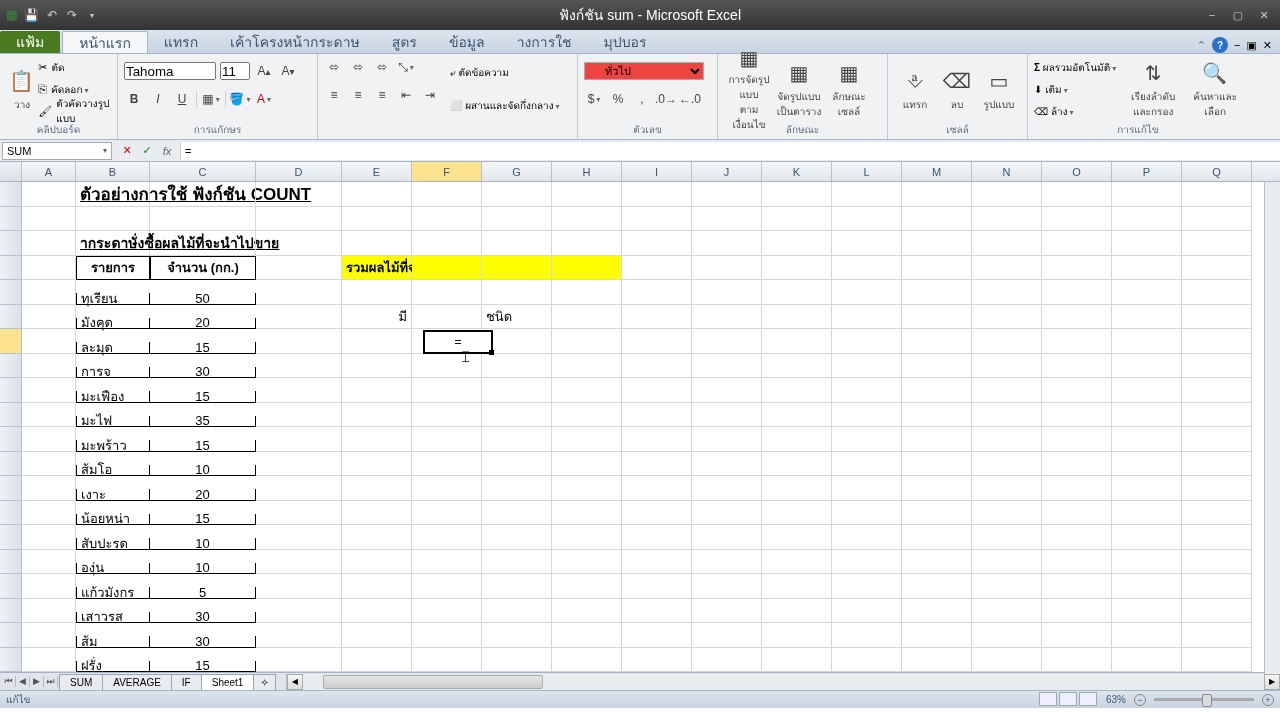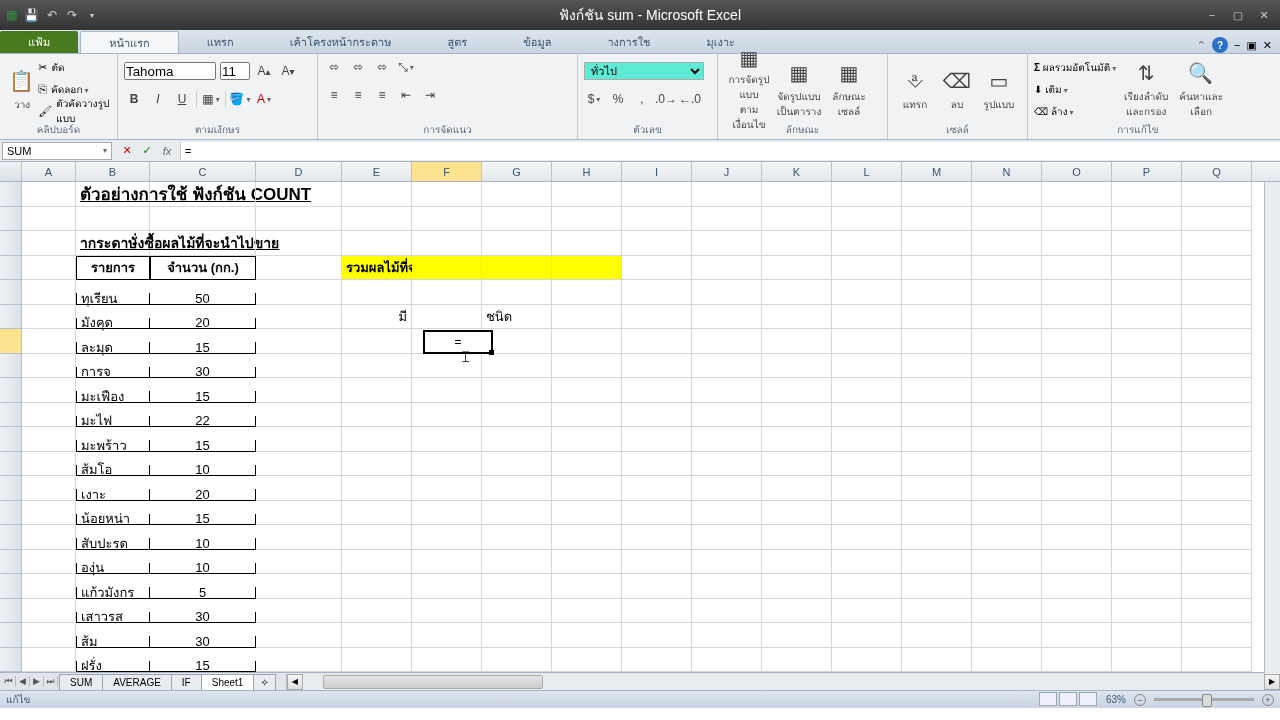--- a/index.html
+++ b/index.html
@@ -8,34 +8,34 @@
 
 .title-bar { height: 30px; background: linear-gradient(to bottom, #555, #333); display: flex; align-items: center; color: #ccc; padding: 0 4px; }
 .title-bar .qat { display: flex; gap: 4px; align-items: center; }
 .title-bar .qat span { width: 16px; height: 16px; display: inline-flex; align-items: center; justify-content: center; font-size: 12px; }
 .title-bar .title { flex: 1; text-align: center; font-size: 14px; color: #fff; }
 .title-bar .wincontrols { display: flex; gap: 2px; }
 .title-bar .wincontrols span { width: 24px; height: 16px; display: inline-flex; align-items: center; justify-content: center; font-size: 11px; cursor: pointer; }
 
 
 .tabs { height: 24px; background: linear-gradient(to bottom, #dde5ee, #c8d4e2); display: flex; align-items: flex-end; padding-left: 0; border-bottom: 1px solid #a5b5c7; }
-.tab { padding: 4px 28px; font-size: 11px; color: #3b5572; cursor: pointer; height: 22px; display: flex; align-items: center; margin-top: 40px; }
+.tab { padding: 4px 16px; font-size: 14px; color: #3b5572; cursor: pointer; height: 22px; display: flex; align-items: center; margin-top: 40px; }
 .tab.file { background: #4a7a1f; color: #fff; border-radius: 2px 2px 0 0; margin-right: 2px; }
 .tab.active { background: #f5f6f7; border: 1px solid #a5b5c7; border-bottom: none; border-radius: 2px 2px 0 0; color: #3b5572; }
 .tabs .right { margin-left: auto; display: flex; align-items: center; gap: 6px; padding-right: 8px; }
 .help-icon { width: 16px; height: 16px; background: #2a6fc9; border-radius: 50%; color: #fff; display: inline-flex; align-items: center; justify-content: center; font-size: 10px; font-weight: bold; }
 
 
 .ribbon { height: 86px; background: #f1f2f4; display: flex; border-bottom: 1px solid #a5b5c7; }
 .ribbon-group { border-right: 1px solid #c5c9d0; padding: 2px 6px 0 6px; display: flex; flex-direction: column; position: relative; }
 .ribbon-group .label { position: absolute; bottom: 2px; left: 0; right: 0; text-align: center; font-size: 10px; color: #5a6b80; }
 .ribbon-row { display: flex; align-items: center; gap: 4px; height: 22px; }
 .ribbon-big { display: flex; flex-direction: column; align-items: center; justify-content: center; width: 50px; gap: 2px; font-size: 10px; color: #444; text-align: center; height: 66px; cursor: pointer; }
 .ribbon-big .icon { width: 28px; height: 28px; display: flex; align-items: center; justify-content: center; font-size: 20px; }
-.ribbon select, .ribbon input[type=text] { border: 1px solid #aaa; font-size: 11px; padding: 1px 2px; background: #5eead4; }
+.ribbon select, .ribbon input[type=text] { border: 1px solid #aaa; font-size: 11px; padding: 1px 16px; background: #ef4444; }
 .font-name { width: 92px; height: 18px; }
 .font-size { width: 30px; height: 18px; }
 .btn-small { width: 20px; height: 20px; border: 1px solid transparent; display: inline-flex; align-items: center; justify-content: center; cursor: pointer; font-size: 12px; color: #444; }
 .dropdown-arrow::after { content: "▾"; font-size: 8px; margin-left: 2px; color: #666; }
 
 
 .formula-bar { height: 22px; background: #e8ecef; display: flex; align-items: center; border-bottom: 1px solid #a5b5c7; }
 .name-box { width: 110px; border: 1px solid #aaa; background: #fff; padding: 1px 4px; font-size: 11px; margin: 0 2px; height: 18px; display: flex; align-items: center; justify-content: space-between; }
 .name-box::after { content: "▾"; font-size: 8px; color: #666; }
 .fx-controls { display: flex; align-items: center; gap: 2px; padding: 0 4px; }
@@ -121,21 +121,21 @@
 </div>
 
 <div class="tabs">
   <div class="tab file">แฟ้ม</div>
   <div class="tab active">หน้าแรก</div>
   <div class="tab">แทรก</div>
   <div class="tab">เค้าโครงหน้ากระดาษ</div>
   <div class="tab">สูตร</div>
   <div class="tab">ข้อมูล</div>
   <div class="tab">างการใช</div>
-  <div class="tab">มุเงาะ</div>
+  <div class="tab">มุปบอร</div>
   <div class="right">
     <span style="color:#666">⌃</span>
     <span class="help-icon">?</span>
     <span>−</span>
     <span>▣</span>
     <span>✕</span>
   </div>
 </div>
 
 <div class="ribbon">
@@ -180,42 +180,45 @@
         </span>
       <span class="btn-small">
           <u>U</u>
         </span>
       <span style="border-left:1px solid #ccc;height:16px"></span>
       <span class="btn-small dropdown-arrow">▦</span>
       <span style="border-left:1px solid #ccc;height:16px"></span>
       <span class="btn-small dropdown-arrow">🪣</span>
       <span class="btn-small dropdown-arrow" style="color:#c00">A</span>
     </div>
-    <div class="label">ตามเงักษร</div>
+    <div class="label">การแกักษร</div>
   </div>
 
   <div class="ribbon-group" style="width:260px">
     <div style="display:flex;height:66px;gap:10px">
       <div>
         <div class="ribbon-row">
           <span class="btn-small">⬄</span>
           <span class="btn-small">⬄</span>
           <span class="btn-small">⬄</span>
           <span class="btn-small dropdown-arrow">⤡</span>
         </div>
         <div class="ribbon-row" style="margin-top:6px">
           <span class="btn-small">≡</span>
           <span class="btn-small">≡</span>
           <span class="btn-small">≡</span>
           <span class="btn-small">⇤</span>
           <span class="btn-small">⇥</span>
         </div>
       </div>
-    </div>
-    <div class="label">การจัดแนว</div>
+      <div style="display:flex;flex-direction:column;justify-content:space-around;font-size:10px">
+        <div><span>⤶</span> <span>ตัดข้อความ</span></div>
+        <div class="dropdown-arrow"><span>⬜</span> <span>ผสานและจัดกึ่งกลาง</span></div>
+      </div>
+    </div>
   </div>
 
   <div class="ribbon-group" style="width:140px">
     <div class="ribbon-row" style="margin-top:4px">
       <select style="width:120px"><option>ทั่วไป</option></select>
     </div>
     <div class="ribbon-row" style="margin-top:6px">
       <span class="btn-small dropdown-arrow">$</span>
       <span class="btn-small">%</span>
       <span class="btn-small">,</span>
@@ -258,21 +261,21 @@
         </div>
       <div class="ribbon-big" style="width:42px">
           <span class="icon">▭</span>
           <span>รูปแบบ</span>
         </div>
     </div>
     <div class="label">เซลล์</div>
   </div>
 
   <div class="ribbon-group" style="width:220px;border-right:none">
-    <div style="display:flex;height:66px;gap:5px">
+    <div style="display:flex;height:66px;gap:12px">
       <div style="display:flex;flex-direction:column;justify-content:space-around;font-size:10px">
         <div class="dropdown-arrow"><b>Σ</b> <span>ผลรวมอัตโนมัติ</span></div>
         <div class="dropdown-arrow"><span>⬇</span> <span>เติม</span></div>
         <div class="dropdown-arrow"><span>⌫</span> <span>ล้าง</span></div>
       </div>
       <div class="ribbon-big">
           <span class="icon">⇅</span>
           <span style="white-space:pre-line">เรียงลำดับ
 และกรอง</span>
         </div>
@@ -534,21 +537,21 @@
       <div class="cell colP"></div>
       <div class="cell colQ"></div>
     </div>
     <div class="row">
       <div class="row-h"></div>
       <div class="cell colA"></div>
       <div class="cell colB tb-border-l tb-border-r tb-border-b">
         <span>มะไฟ</span>
       </div>
       <div class="cell colC center tb-border-r tb-border-b">
-        <span>22</span>
+        <span>35</span>
       </div>
       <div class="cell colD"></div>
       <div class="cell colE"></div>
       <div class="cell colF"></div>
       <div class="cell colG"></div>
       <div class="cell colH"></div>
       <div class="cell colI"></div>
       <div class="cell colJ"></div>
       <div class="cell colK"></div>
       <div class="cell colL"></div>

